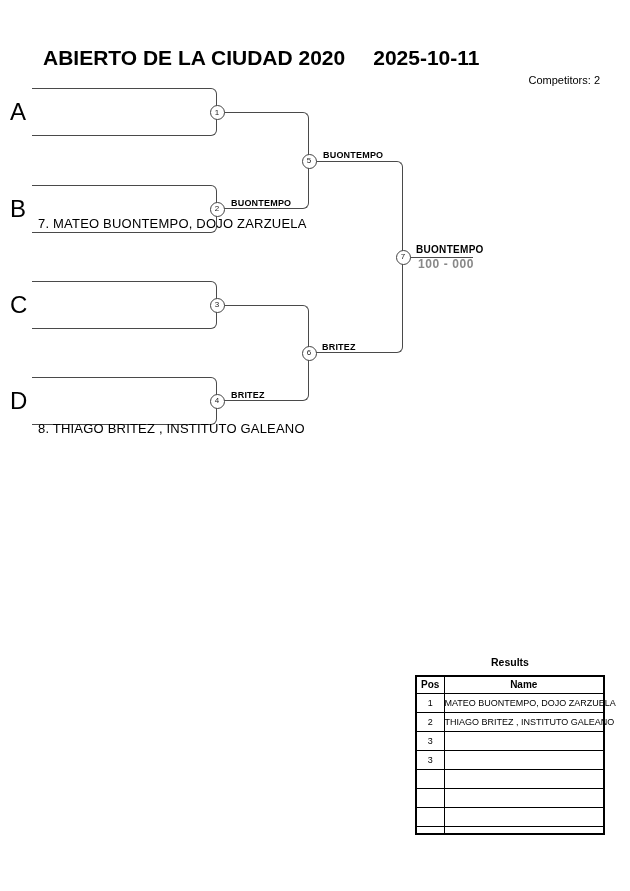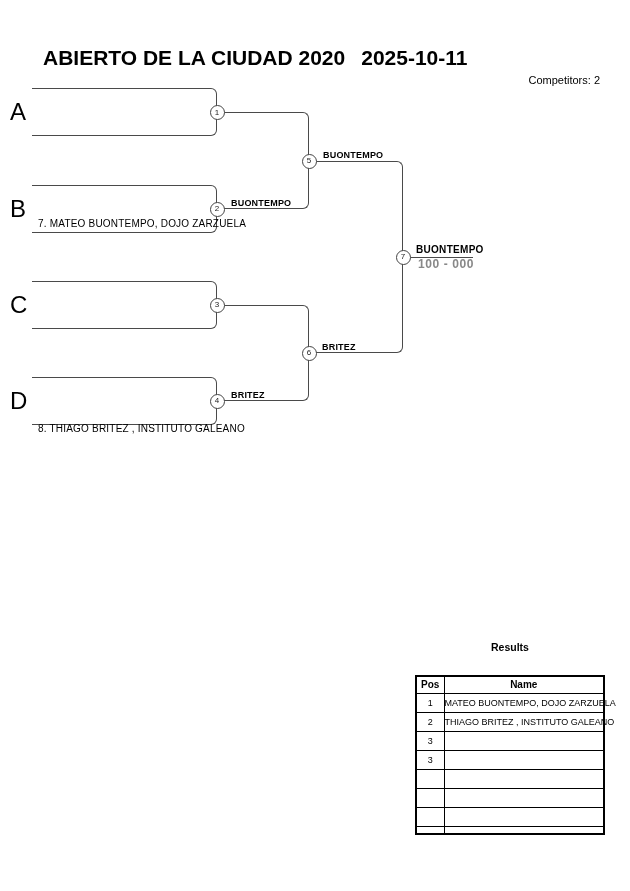--- a/index.html
+++ b/index.html
@@ -7,21 +7,21 @@
   body { font-family:"Liberation Sans", sans-serif; color:#000; }
   .page {
     position:relative; width:630px; height:891px; background:#fff;
     overflow:hidden; margin:0 auto;
   }
   
   .title-main {
     position:absolute; left:43px; top:46px; font-size:21px; font-weight:bold;
     white-space:nowrap; line-height:24px;
   }
-  .title-main .date { margin-left:16px; }
+  .title-main .date { margin-left:28px; }
   .title-cat {
     position:absolute; left:490px; top:46px; font-size:21px; font-weight:bold;
     letter-spacing:3px; line-height:24px; white-space:nowrap;
   }
   .competitors {
     position:absolute; left:430px; top:74px; width:170px; text-align:right;
     font-size:11px; line-height:13px;
   }
   
   .slot {
@@ -38,38 +38,38 @@
   .conn.down  { border-bottom-width:1.4px; border-right-width:1.4px; border-radius:0 0 6px 0; }
   .finalline  { position:absolute; left:403px; top:257px; width:70px; height:0;
                 border-top:1.4px solid #4a4a4a; }
   .mcircle {
     position:absolute; width:15px; height:15px; border-radius:50%;
     background:#fff; border:1.3px solid #444; z-index:3;
     display:flex; align-items:center; justify-content:center;
     font-size:8px; line-height:8px; color:#222;
   }
   .seedname {
-    position:absolute; left:38px; font-size:10px; line-height:10px;
+    position:absolute; left:38px; font-size:13px; line-height:10px;
     white-space:nowrap; letter-spacing:0.2px;
   }
   .winlabel {
     position:absolute; font-size:9px; line-height:10px; font-weight:bold;
     white-space:nowrap; letter-spacing:0.2px;
   }
   .champion {
     position:absolute; left:416px; top:244px; font-size:10px; line-height:11px;
     font-weight:bold; white-space:nowrap; letter-spacing:0.3px;
   }
   .score {
     position:absolute; left:418px; top:260px; font-size:12px; line-height:8px;
     color:#888; white-space:nowrap; letter-spacing:0.6px;font-weight:bold;
   }
   
   .results-title {
-    position:absolute; left:415px; top:641px; width:190px; text-align:center;
+    position:absolute; left:415px; top:656px; width:190px; text-align:center;
     font-size:10.5px; font-weight:bold;
   }
   table.results {
     position:absolute; left:415px; top:675px; width:190px;
     border-collapse:collapse; table-layout:fixed;
     border:2px solid #000;
   }
   table.results th, table.results td {
     border:1.4px solid #000; vertical-align:middle;
   }

